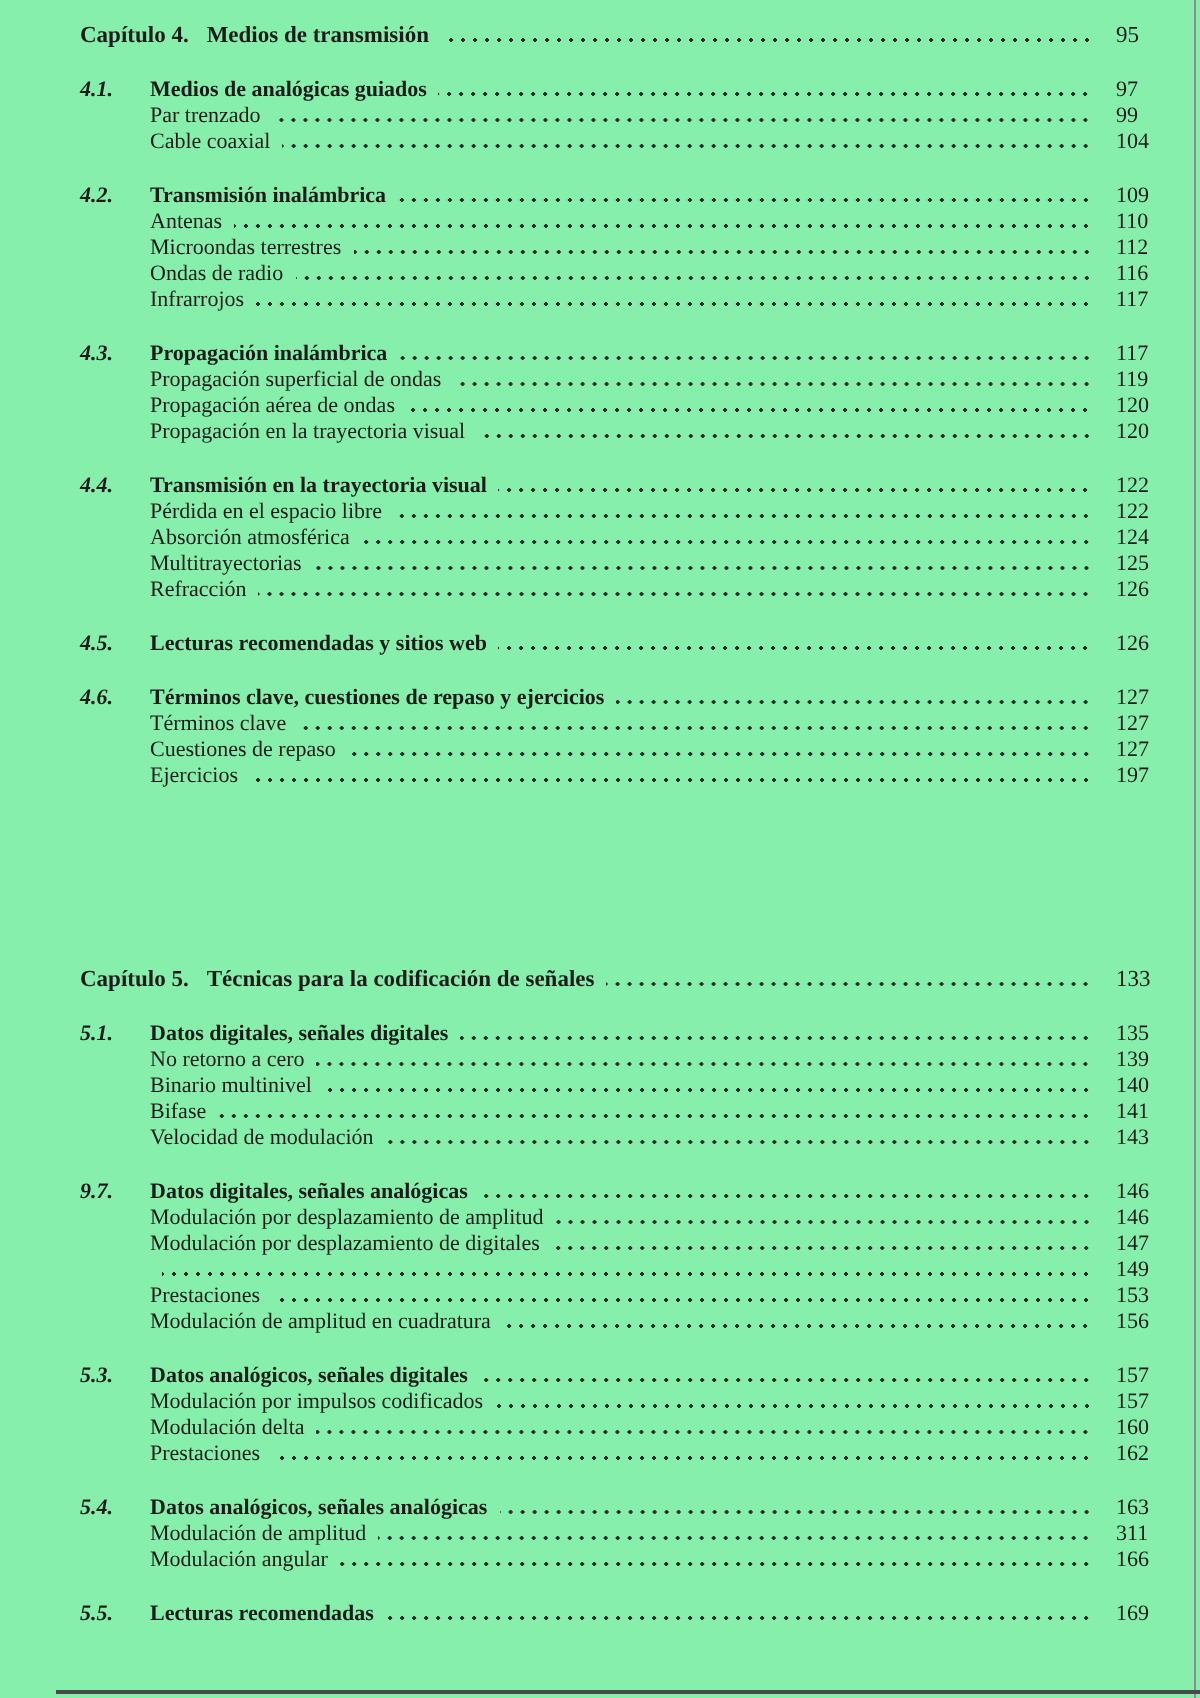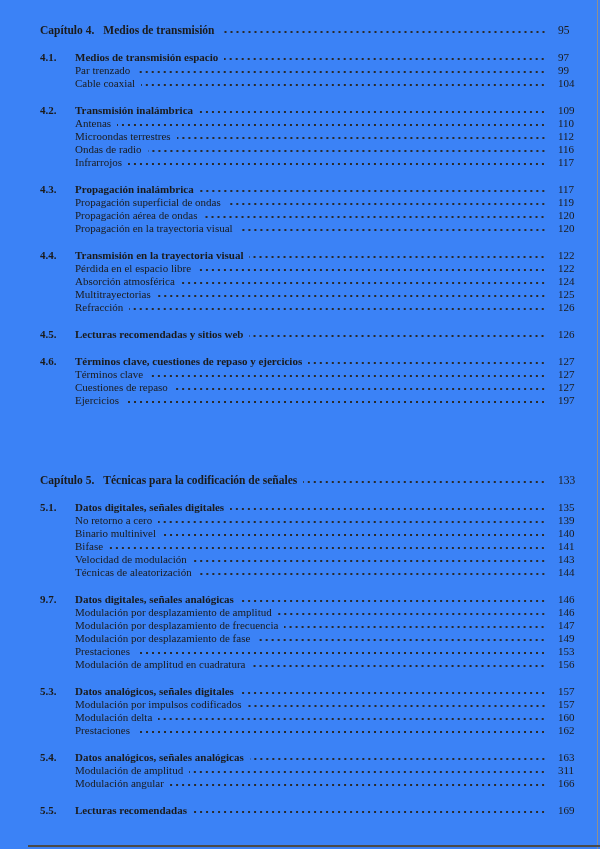--- a/index.html
+++ b/index.html
@@ -5,25 +5,25 @@
   html, body {
     margin: 0;
     padding: 0;
     background: #ffffff;
   }
   .page {
     position: relative;
     width: 600px;
     height: 849px;
     box-sizing: border-box;
-    background: #3b82f6;
+    background: #86efac;
     color: #1b1b1b;
     font-family: "Liberation Serif", "DejaVu Serif", serif;
     font-size: 11px;
-    padding: 24px 12px 0 40px;
+    padding: 12px 12px 0 40px;
     overflow: hidden;
   }
   .edge-right {
     position: absolute;
     top: 0;
     bottom: 0;
     right: 2px;
     width: 1px;
     background: #8f8f8f;
   }
@@ -34,30 +34,30 @@
     bottom: 2px;
     height: 2px;
     background: #4a4a4a;
   }
   .row {
     display: flex;
     align-items: baseline;
     line-height: 13px;
   }
   .row.section { margin-top: 14px; }
-  .row.chapter { margin-top: 67px; font-size: 11.5px; }
+  .row.chapter { margin-top: 89px; font-size: 11.5px; }
   .row.chapter:first-child { margin-top: 0; }
 
   .label {
     flex: 0 0 auto;
     white-space: nowrap;
   }
   .section .label, .sub .label { width: 35px; }
   .chapter .label { margin-right: 9px; font-weight: bold; }
-  .section .label { font-weight: bold; }
+  .section .label { font-weight: bold; font-style: italic; }
 
   .title {
     flex: 0 0 auto;
     white-space: nowrap;
     font-family: Liberation Serif, serif;
   }
   .chapter .title, .section .title { font-weight: bold; }
 
   .leader {
     flex: 1 1 auto;
@@ -83,21 +83,21 @@
 <div class="page">
   <div>
       <div class="row chapter">
         <span class="label">Capítulo 4.</span>
         <span class="title">Medios de transmisión</span>
         <span class="leader"></span>
         <span class="pagenum">95</span>
       </div>
       <div class="row section">
         <span class="label">4.1.</span>
-        <span class="title">Medios de transmisión espacio</span>
+        <span class="title">Medios de analógicas guiados</span>
         <span class="leader"></span>
         <span class="pagenum">97</span>
       </div>
       <div class="row sub">
         <span class="label"></span>
         <span class="title">Par trenzado</span>
         <span class="leader"></span>
         <span class="pagenum">99</span>
       </div>
       <div class="row sub">
@@ -249,47 +249,40 @@
         <span class="title">Bifase</span>
         <span class="leader"></span>
         <span class="pagenum">141</span>
       </div>
       <div class="row sub">
         <span class="label"></span>
         <span class="title">Velocidad de modulación</span>
         <span class="leader"></span>
         <span class="pagenum">143</span>
       </div>
-      <div class="row sub">
-        <span class="label"></span>
-        <span class="title">Técnicas de aleatorización</span>
-        <span class="leader"></span>
-        <span class="pagenum">144</span>
-      </div>
       <div class="row section">
         <span class="label">9.7.</span>
         <span class="title">Datos digitales, señales analógicas</span>
         <span class="leader"></span>
         <span class="pagenum">146</span>
       </div>
       <div class="row sub">
         <span class="label"></span>
         <span class="title">Modulación por desplazamiento de amplitud</span>
         <span class="leader"></span>
         <span class="pagenum">146</span>
       </div>
       <div class="row sub">
         <span class="label"></span>
-        <span class="title">Modulación por desplazamiento de frecuencia</span>
+        <span class="title">Modulación por desplazamiento de digitales</span>
         <span class="leader"></span>
         <span class="pagenum">147</span>
       </div>
       <div class="row sub">
         <span class="label"></span>
-        <span class="title">Modulación por desplazamiento de fase</span>
         <span class="leader"></span>
         <span class="pagenum">149</span>
       </div>
       <div class="row sub">
         <span class="label"></span>
         <span class="title">Prestaciones</span>
         <span class="leader"></span>
         <span class="pagenum">153</span>
       </div>
       <div class="row sub">

